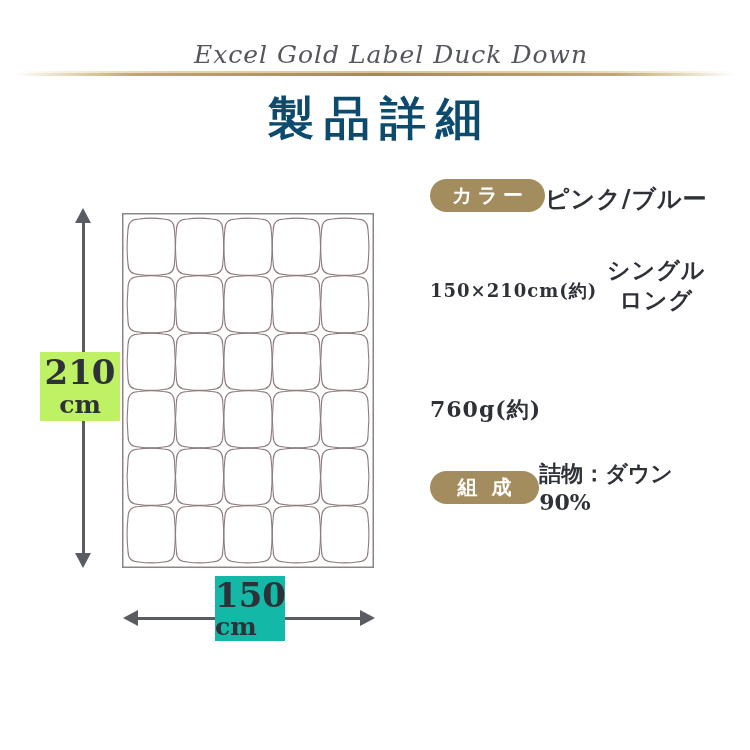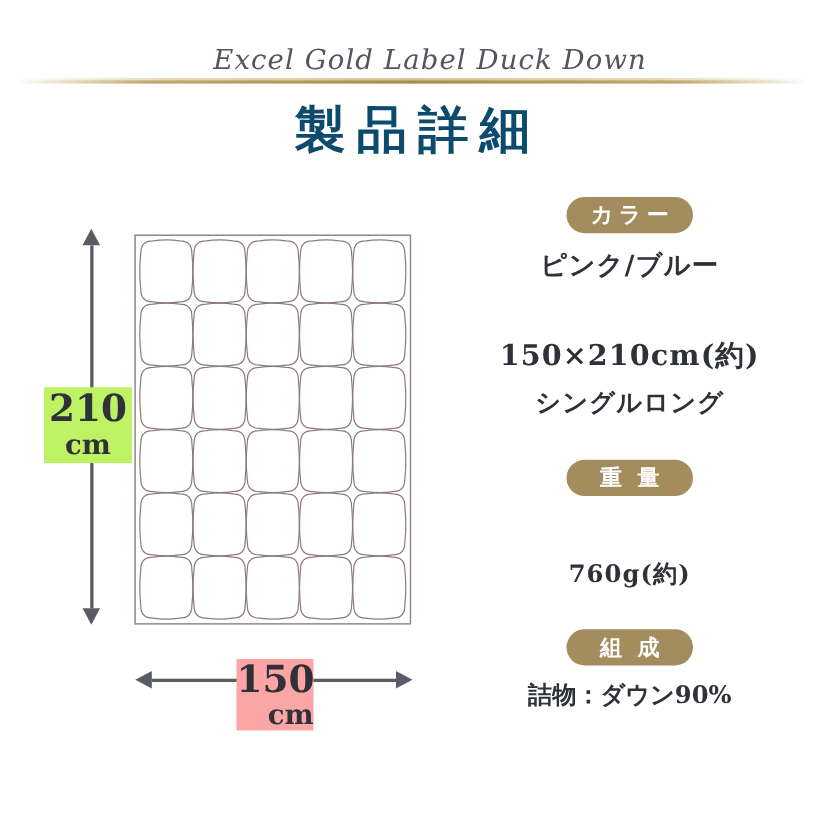--- a/index.html
+++ b/index.html
@@ -49,44 +49,44 @@
   .v-label .unit{font-size:25px;font-weight:700;margin-top:3px;}
 
   .h-arrow{
     position:absolute;left:123px;top:610px;width:252px;height:16px;
     display:flex;align-items:center;
   }
   .h-arrow .head-left{width:0;height:0;border-top:8px solid transparent;border-bottom:8px solid transparent;border-right:15px solid var(--arrow);}
   .h-arrow .head-right{width:0;height:0;border-top:8px solid transparent;border-bottom:8px solid transparent;border-left:15px solid var(--arrow);}
   .h-arrow .line{height:3px;flex:1;background:var(--arrow);}
   .h-label{
-    position:absolute;left:215px;top:599px;width:70px;
-    background:#fca5a5;text-align:right;line-height:1;padding:2px 0;
+    position:absolute;left:215px;top:576px;width:70px;
+    background:#14b8a6;text-align:left;line-height:1;padding:2px 0;
   }
   .h-label .num{font-size:34px;font-weight:700;}
   .h-label .unit{font-size:25px;font-weight:700;margin-top:2px;}
 
   .specs{
     position:absolute;left:430px;top:179px;width:285px;
     display:flex;flex-direction:column;align-items:center;
   }
-  .spec-group{display:flex;flex-direction:column;align-items:center;margin-bottom:30px;width:100%;}
+  .spec-group{display:flex;flex-direction:row;align-items:center;margin-bottom:30px;width:100%;}
   .spec-pill{
     width:115px;height:33px;border-radius:17px;
     background:var(--pill-bg);color:#ffffff;
     font-size:20px;font-weight:700;
     display:flex;align-items:center;justify-content:center;
     margin-bottom:13px;
     font-family:"DejaVu Serif","Liberation Serif",serif;
   }
   .pill-2{letter-spacing:14px;text-indent:14px;}
   .pill-3{letter-spacing:5px;text-indent:5px;}
   .spec-line{font-weight:700;text-align:center;line-height:1.3;margin-bottom:6px;letter-spacing:1px;}
   .group-0 .line-0{font-size:24px;}
-  .group-1 .line-0{font-size:26px;margin-bottom:10px;margin-top:16px;}
+  .group-1 .line-0{font-size:18px;margin-bottom:10px;margin-top:16px;}
   .group-1 .line-1{font-size:23px;}
   .group-2 .line-0{font-size:22px;margin-top:44px;}
   .group-3{align-items:center;}
   .group-3 .spec-pill{align-self:center;}
   .group-3 .spec-line{font-size:22px;text-align:left;letter-spacing:0;margin-bottom:13px;}
   .group-3 .line-2{padding-left:66px;margin-top:-6px;}
 </style>
 </head>
 <body>
 
@@ -158,20 +158,19 @@
 <div class="specs" id="specs">
     <div class="spec-group group-0">
       <div class="spec-pill pill-3">カラー</div>
       <div class="spec-line line-0">ピンク/ブルー</div>
     </div>
     <div class="spec-group group-1">
       <div class="spec-line line-0">150×210cm(約)</div>
       <div class="spec-line line-1">シングルロング</div>
     </div>
     <div class="spec-group group-2">
-      <div class="spec-pill pill-2">重量</div>
       <div class="spec-line line-0">760g(約)</div>
     </div>
     <div class="spec-group group-3">
       <div class="spec-pill pill-2">組成</div>
       <div class="spec-line line-1">詰物：ダウン90%</div>
     </div>
   </div>
 
 </body></html>

